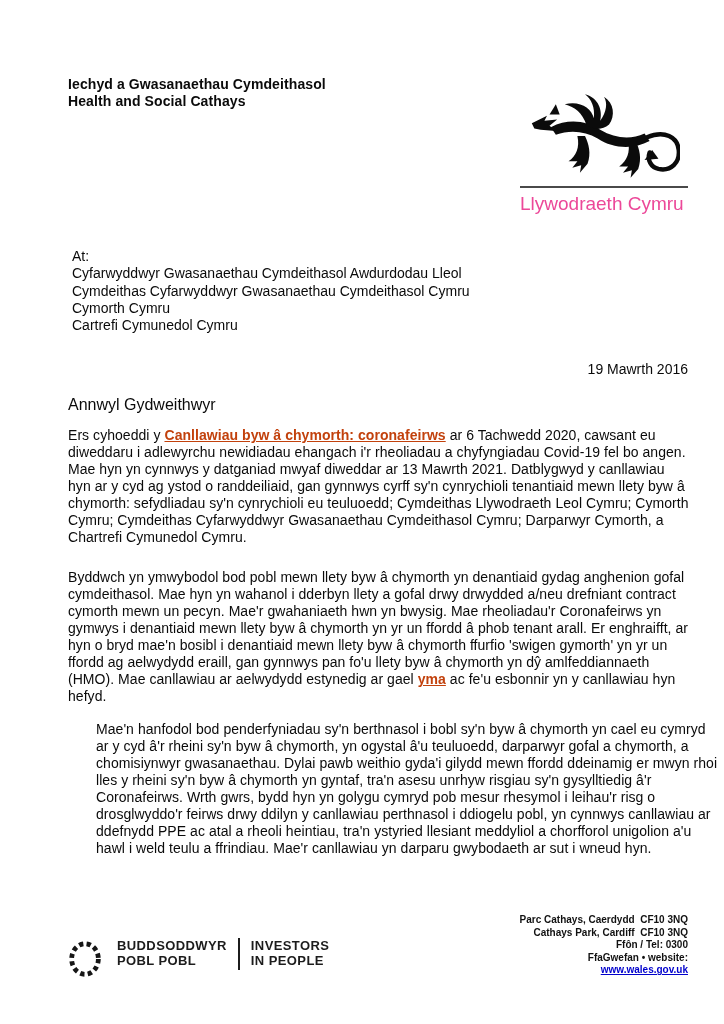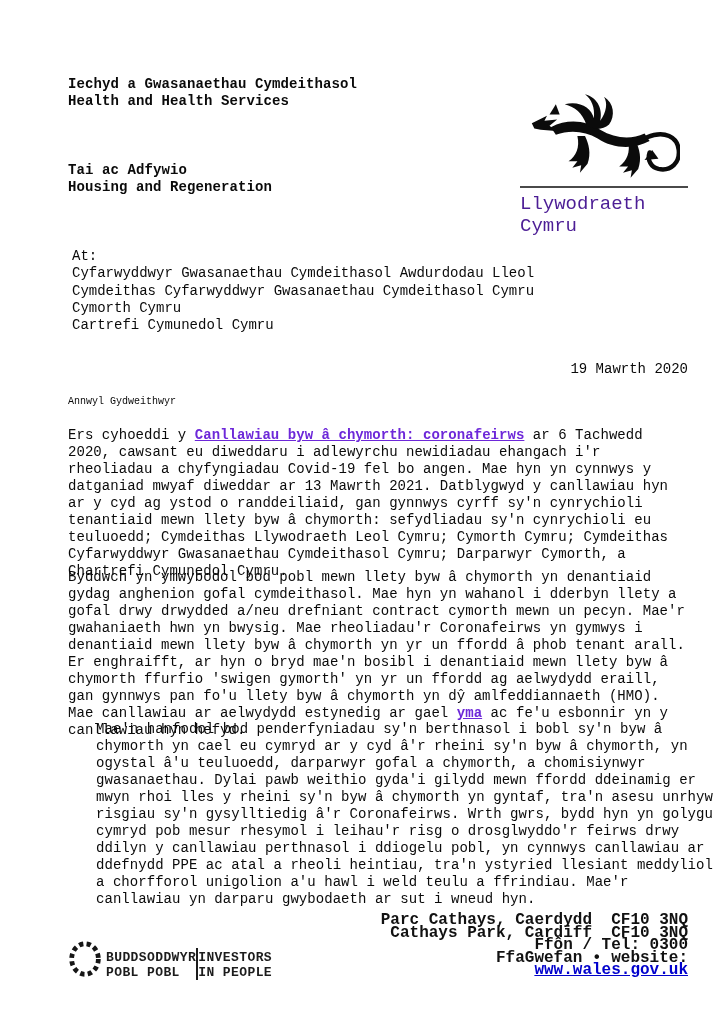--- a/index.html
+++ b/index.html
@@ -1,99 +1,96 @@
 <!DOCTYPE html>
 <html><head>
 <meta charset="utf-8">
 <style>
   html, body { margin: 0; padding: 0; background: #ffffff; }
   .page {
     position: relative;
     width: 724px;
     height: 1024px;
     background: #ffffff;
-    font-family: Liberation Mono, monospace;
+    font-family: Liberation Sans, sans-serif;
     color: #0a0a0a;
     overflow: hidden;
   }
   .hdr-block {
     position: absolute;
     left: 68px;
     font-size: 14px;
     font-weight: bold;
     line-height: 17px;
     letter-spacing: 0.1px;
   }
   .hdr-dept { top: 76px; }
   .hdr-division { top: 162px; }
 
   .wg-logo { position: absolute; left: 520px; top: 90px; width: 168px; }
   .wg-logo .dragon svg { display: block; margin: 0 auto; }
   .wg-rule { border-top: 2px solid #4a4a4a; margin: 4px 0 5px 0; }
-  .wg-name { font-size: 19px; line-height: 22px; color: #4c1d95; }
+  .wg-name { font-size: 19px; line-height: 22px; color: #ec4899; }
 
   .recipients { position: absolute; left: 72px; top: 248px; font-size: 14px; line-height: 17.3px; }
 
   .date { position: absolute; right: 36px; top: 361px; font-size: 14px; }
 
-  .salutation { position: absolute; left: 68px; top: 396px; font-size: 10px; }
+  .salutation { position: absolute; left: 68px; top: 396px; font-size: 16px; }
 
   .para {
     position: absolute;
     left: 68px;
     width: 622px;
     margin: 0;
     font-size: 14px;
     line-height: 17px;
     letter-spacing: 0.05px;
   }
   .para1 { top: 427px; }
   .para2 { top: 569px; }
   .para3 { top: 721px; margin-left: 28px; }
 
-  .doc-link { color: #6d28d9; font-weight: bold; text-decoration: underline; cursor: pointer; }
+  .doc-link { color: #c2410c; font-weight: bold; text-decoration: underline; cursor: pointer; }
 
   .footer-iip {
     position: absolute;
     left: 64px;
     top: 938px;
     display: flex;
-    align-items: flex-end;
+    align-items: flex-start;
+    gap: 11px;
     color: #1c1c1c;
   }
   .iip-col { font-size: 13px; font-weight: bold; line-height: 15px; letter-spacing: 0.4px; }
   .iip-divider { width: 0; height: 32px; border-left: 2px solid #1c1c1c; }
   .wreath svg { display: block; }
 
   .footer-address {
     position: absolute;
     right: 36px;
     top: 914px;
     text-align: right;
-    font-size: 16px;
+    font-size: 10px;
     font-weight: bold;
     line-height: 12.5px;
     color: #111;
   }
   .site-link { color: #0101cc; text-decoration: underline; cursor: pointer; margin-top: 28px; }
 </style>
 </head>
 <body>
 
 <div class="page">
 
   <div class="hdr-block hdr-dept">
     <div>Iechyd a Gwasanaethau Cymdeithasol</div>
-    <div>Health and Health Services</div>
+    <div>Health and Social Cathays</div>
   </div>
 
-  <div class="hdr-block hdr-division">
-    <div>Tai ac Adfywio</div>
-    <div>Housing and Regeneration</div>
-  </div>
 
   <div class="wg-logo">
     <div class="dragon">
       <svg viewBox="0 0 240 140" width="152" height="92" aria-hidden="true">
         <g fill="#0b0b0b">
           <path d="M6,50 L30,38 L26,46 L46,44 L34,54 L44,62 L20,60 L10,58 Z"></path>
           <path d="M34,36 L44,20 L50,36 Z"></path>
           <path d="M36,56 C64,42 92,46 114,60 C138,74 162,76 184,66 L192,78 C166,92 134,90 110,74 C90,62 66,60 44,68 Z"></path>
           <path d="M92,52 C86,34 74,24 58,20 C82,14 100,26 104,42 C106,24 100,12 90,4 C112,10 118,30 114,46 C124,32 126,18 120,8 C136,18 138,38 128,52 C116,62 102,60 92,52 Z"></path>
           <path d="M78,70 C82,88 76,102 64,110 L78,110 L70,120 L84,116 L82,128 L94,114 C100,98 96,82 90,70 Z"></path>
@@ -108,21 +105,21 @@
   </div>
 
   <div class="recipients">
     <div>At:</div>
     <div>Cyfarwyddwyr Gwasanaethau Cymdeithasol Awdurdodau Lleol</div>
     <div>Cymdeithas Cyfarwyddwyr Gwasanaethau Cymdeithasol Cymru</div>
     <div>Cymorth Cymru</div>
     <div>Cartrefi Cymunedol Cymru</div>
   </div>
 
-  <div class="date">19 Mawrth 2020</div>
+  <div class="date">19 Mawrth 2016</div>
 
   <div class="salutation">Annwyl Gydweithwyr</div>
 
   <p class="para para1"><span>Ers cyhoeddi y </span><a href="#" class="doc-link">Canllawiau byw â chymorth: coronafeirws</a><span> ar 6 Tachwedd 2020, cawsant eu diweddaru i adlewyrchu newidiadau ehangach i'r rheoliadau a chyfyngiadau Covid-19 fel bo angen. Mae hyn yn cynnwys y datganiad mwyaf diweddar ar 13 Mawrth 2021. Datblygwyd y canllawiau hyn ar y cyd ag ystod o randdeiliaid, gan gynnwys cyrff sy'n cynrychioli tenantiaid mewn llety byw â chymorth: sefydliadau sy'n cynrychioli eu teuluoedd; Cymdeithas Llywodraeth Leol Cymru; Cymorth Cymru; Cymdeithas Cyfarwyddwyr Gwasanaethau Cymdeithasol Cymru; Darparwyr Cymorth, a Chartrefi Cymunedol Cymru.</span></p>
 
   <p class="para para2"><span>Byddwch yn ymwybodol bod pobl mewn llety byw â chymorth yn denantiaid gydag anghenion gofal cymdeithasol. Mae hyn yn wahanol i dderbyn llety a gofal drwy drwydded a/neu drefniant contract cymorth mewn un pecyn. Mae'r gwahaniaeth hwn yn bwysig. Mae rheoliadau'r Coronafeirws yn gymwys i denantiaid mewn llety byw â chymorth yn yr un ffordd â phob tenant arall. Er enghraifft, ar hyn o bryd mae'n bosibl i denantiaid mewn llety byw â chymorth ffurfio 'swigen gymorth' yn yr un ffordd ag aelwydydd eraill, gan gynnwys pan fo'u llety byw â chymorth yn dŷ amlfeddiannaeth (HMO). Mae canllawiau ar aelwydydd estynedig ar gael </span><a href="#" class="doc-link">yma</a><span> ac fe'u esbonnir yn y canllawiau hyn hefyd.</span></p>
 
   <p class="para para3">Mae'n hanfodol bod penderfyniadau sy'n berthnasol i bobl sy'n byw â chymorth yn cael eu cymryd ar y cyd â'r rheini sy'n byw â chymorth, yn ogystal â'u teuluoedd, darparwyr gofal a chymorth, a chomisiynwyr gwasanaethau. Dylai pawb weithio gyda'i gilydd mewn ffordd ddeinamig er mwyn rhoi lles y rheini sy'n byw â chymorth yn gyntaf, tra'n asesu unrhyw risgiau sy'n gysylltiedig â'r Coronafeirws. Wrth gwrs, bydd hyn yn golygu cymryd pob mesur rhesymol i leihau'r risg o drosglwyddo'r feirws drwy ddilyn y canllawiau perthnasol i ddiogelu pobl, yn cynnwys canllawiau ar ddefnydd PPE ac atal a rheoli heintiau, tra'n ystyried llesiant meddyliol a chorfforol unigolion a'u hawl i weld teulu a ffrindiau. Mae'r canllawiau yn darparu gwybodaeth ar sut i wneud hyn.</p>
 
   <div class="footer-iip">

